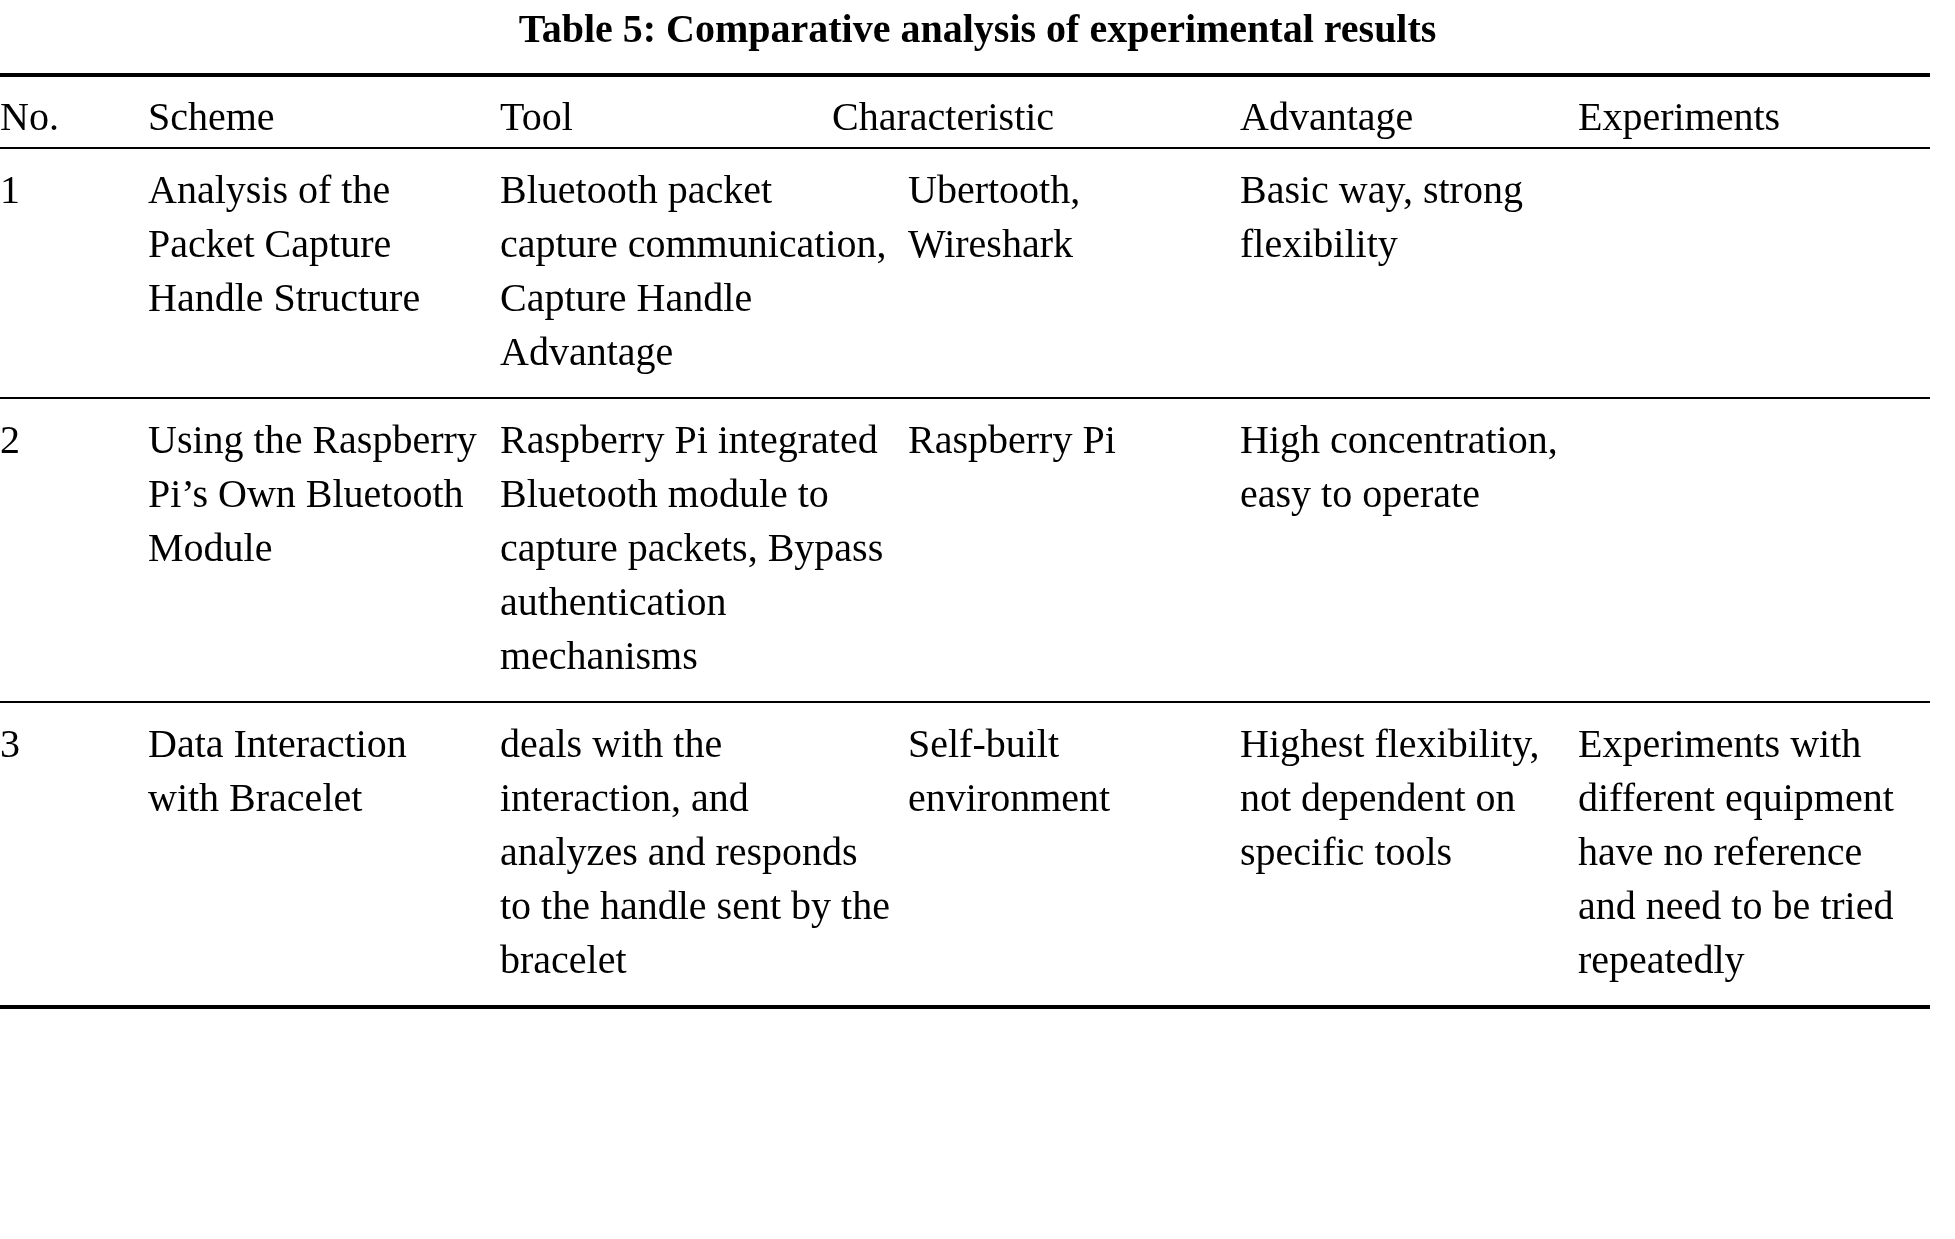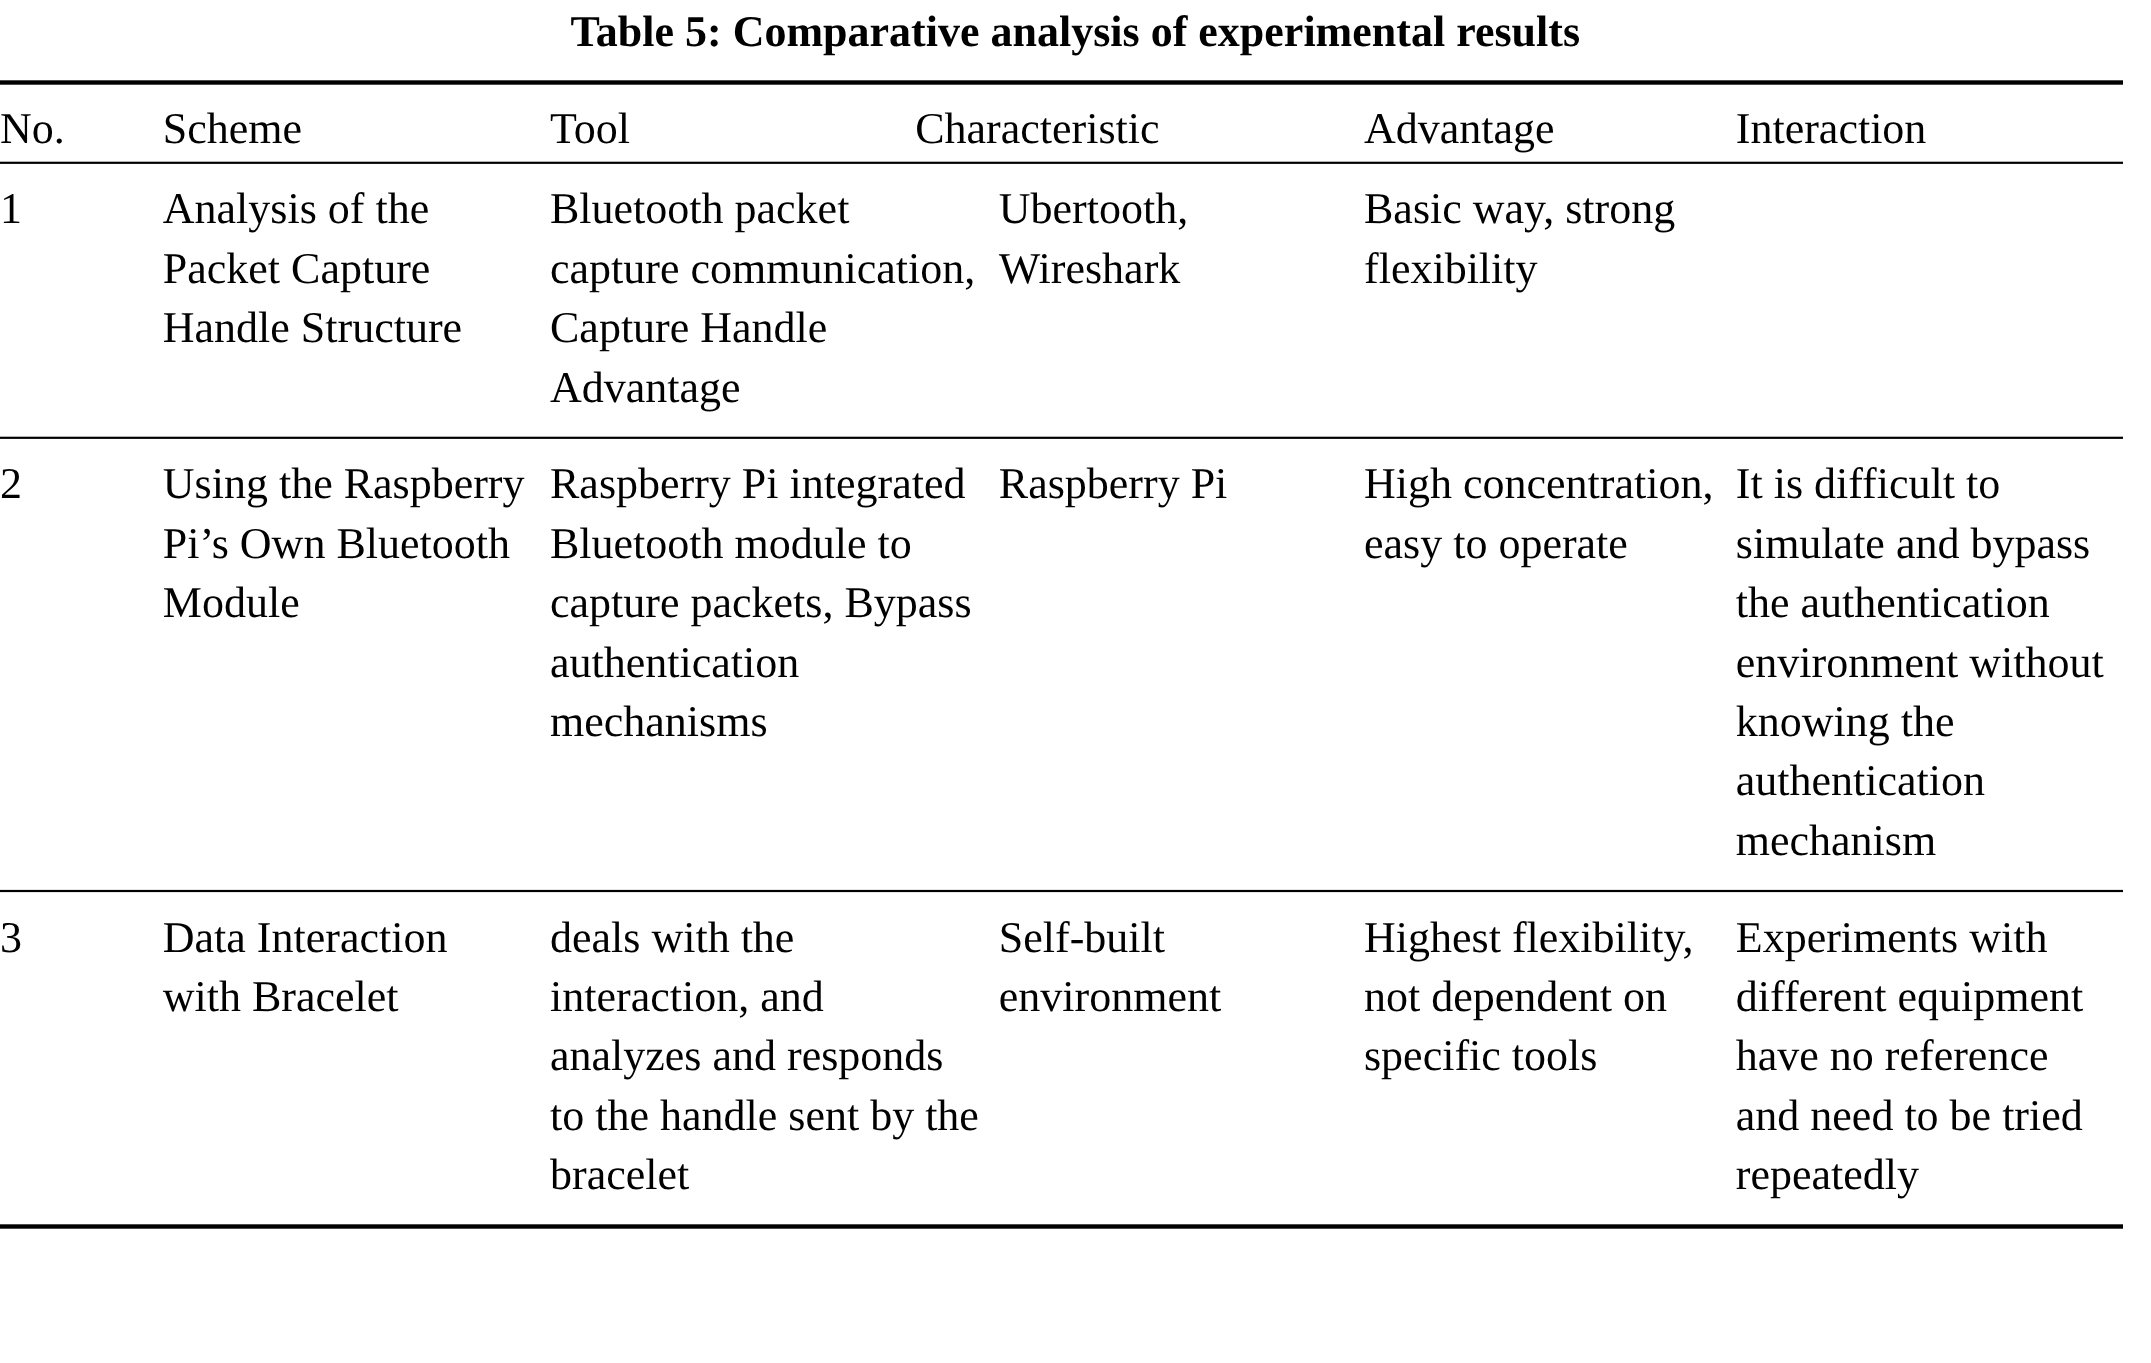--- a/index.html
+++ b/index.html
@@ -102,42 +102,41 @@
   <div class="table-wrap">
 
     <div class="rule rule-heavy"></div>
 
     <div class="trow header-row">
       <div class="cell c-no">No.</div>
       <div class="cell c-sch">Scheme</div>
       <div class="cell c-tool">Tool</div>
       <div class="cell c-chr">Characteristic</div>
       <div class="cell c-adv">Advantage</div>
-      <div class="cell c-dis">Interaction</div>
+      <div class="cell c-dis">Experiments</div>
     </div>
 
     <div class="rule rule-light"></div>
 
     <div class="trow body-row">
       <div class="cell c-no">1</div>
       <div class="cell c-sch">Analysis of the Packet Capture Handle Structure</div>
       <div class="cell c-chr">Bluetooth packet capture communication, Capture Handle Advantage</div>
       <div class="cell c-tool">Ubertooth, Wireshark</div>
       <div class="cell c-adv">Basic way, strong flexibility</div>
     </div>
 
     <div class="rule rule-light"></div>
 
     <div class="trow body-row">
       <div class="cell c-no">2</div>
       <div class="cell c-sch">Using the Raspberry Pi’s Own Bluetooth Module</div>
       <div class="cell c-chr">Raspberry Pi integrated Bluetooth module to capture packets, Bypass authentication mechanisms</div>
       <div class="cell c-tool">Raspberry Pi</div>
       <div class="cell c-adv">High concentration, easy to operate</div>
-      <div class="cell c-dis">It is difficult to simulate and bypass the authentication environment without knowing the authentication mechanism</div>
     </div>
 
     <div class="rule rule-light"></div>
 
     <div class="trow body-row">
       <div class="cell c-no">3</div>
       <div class="cell c-sch">Data Interaction with Bracelet</div>
       <div class="cell c-chr">deals with the interaction, and analyzes and responds to the handle sent by the bracelet</div>
       <div class="cell c-tool">Self-built environment</div>
       <div class="cell c-adv">Highest flexibility, not dependent on specific tools</div>

